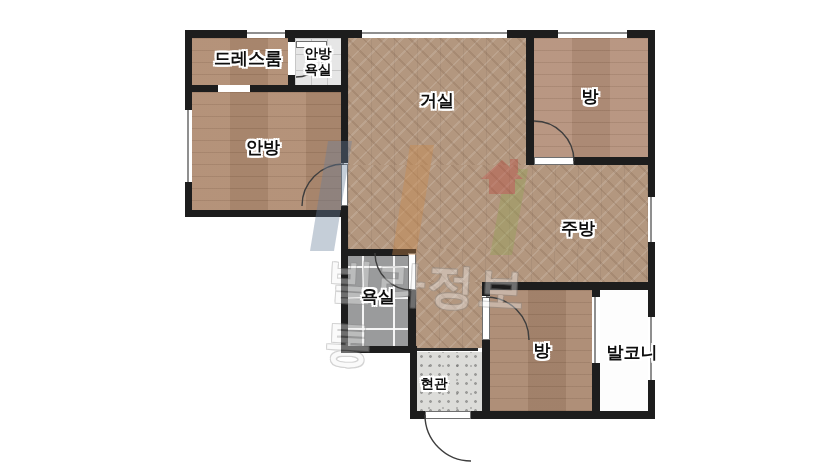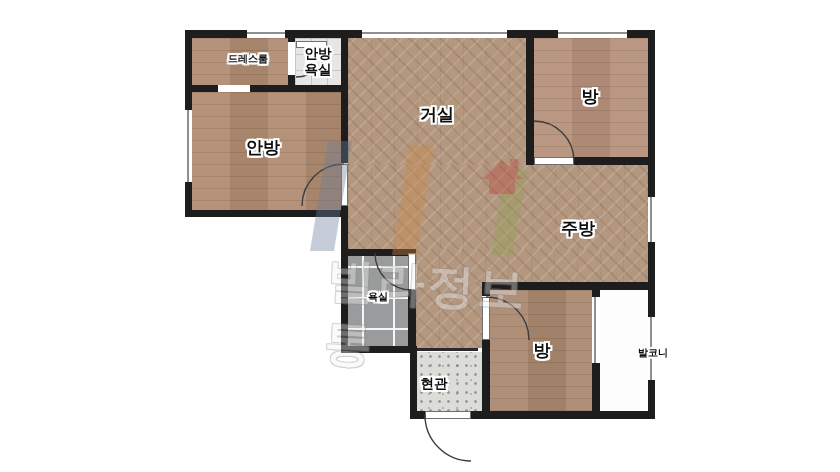--- a/index.html
+++ b/index.html
@@ -58,21 +58,21 @@
   .watermark{position:absolute;left:298px;top:133px;width:270px;height:195px;opacity:.38;z-index:5;pointer-events:none;}
   .wm-text{position:absolute;left:28px;top:122px;font-size:47px;font-weight:800;letter-spacing:3px;
     color:#f2f2f2;transform:rotate(3deg);
     text-shadow:-1px -1px 0 #8d8d8d,1px -1px 0 #8d8d8d,-1px 1px 0 #8d8d8d,1px 1px 0 #8d8d8d;}
   
   .label{position:absolute;z-index:6;transform:translate(-50%,-50%);font-weight:700;color:#0e0e0e;
     white-space:pre-line;text-align:center;line-height:1.15;
     text-shadow:-2px -2px 0 #fff,2px -2px 0 #fff,-2px 2px 0 #fff,2px 2px 0 #fff,
       -2px 0 0 #fff,2px 0 0 #fff,0 -2px 0 #fff,0 2px 0 #fff,
       -1px -1px 0 #fff,1px -1px 0 #fff,-1px 1px 0 #fff,1px 1px 0 #fff;}
-  .lg{font-size:17px;} .md{font-size:10px;} .sm{font-size:13.5px;}
+  .lg{font-size:17px;} .md{font-size:17px;} .sm{font-size:13.5px;}
 </style>
 </head>
 <body>
 
 <div class="stage">
 
   <div class="floor plank" style="left:192px;top:38px;width:96px;height:47px"></div>
   <div class="floor tile-white" style="left:295px;top:38px;width:46px;height:47px"></div>
   <div class="floor plank" style="left:192px;top:92px;width:149px;height:118px"></div>
   <div class="floor herringbone" style="left:348px;top:38px;width:178px;height:127px"></div>
@@ -145,22 +145,22 @@
         <rect x="212" y="26" width="8" height="14" fill="#b9473c"></rect>
         <path d="M 183 46 L 204 27 L 225 46 L 217 46 L 217 61 L 191 61 L 191 46 Z" fill="#b9473c"></path>
       </g>
     </svg>
     <div class="wm-text">빌라정보통</div>
   </div>
 
   <div class="label md" style="left:248px;top:59px">드레스룸</div>
   <div class="label sm" style="left:318px;top:62px">안방
 욕실</div>
-  <div class="label lg" style="left:437px;top:115px">거실</div>
+  <div class="label lg" style="left:437px;top:101px">거실</div>
   <div class="label lg" style="left:590px;top:97px">방</div>
   <div class="label lg" style="left:263px;top:148px">안방</div>
   <div class="label lg" style="left:578px;top:229px">주방</div>
   <div class="label md" style="left:378px;top:297px">욕실</div>
   <div class="label lg" style="left:542px;top:351px">방</div>
-  <div class="label md" style="left:653px;top:353px">발코니</div>
+  <div class="label md" style="left:632px;top:353px">발코니</div>
   <div class="label sm" style="left:434px;top:384px">현관</div>
 
 </div>
 
 </body></html>

